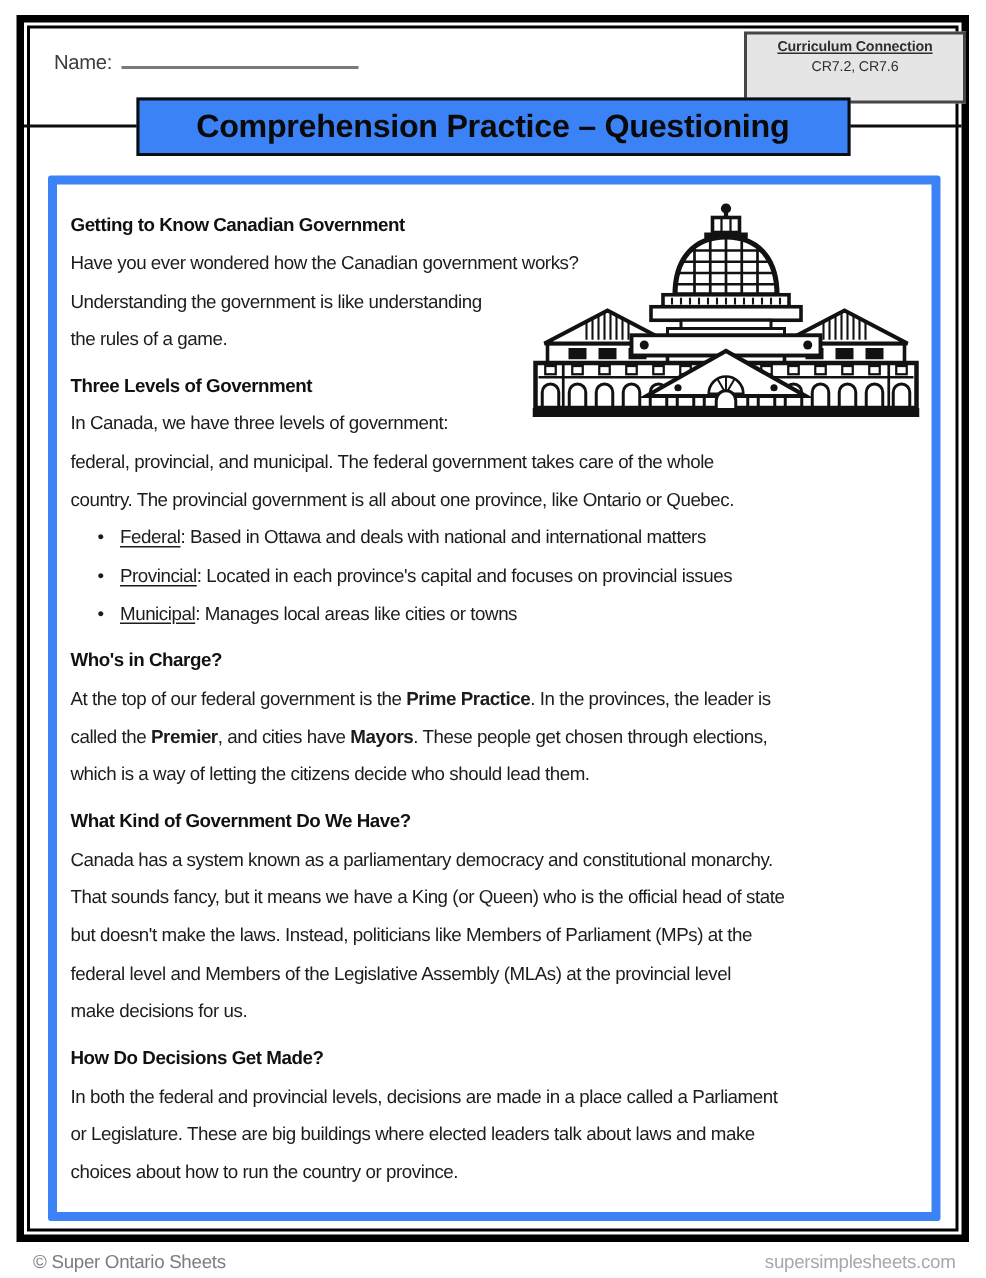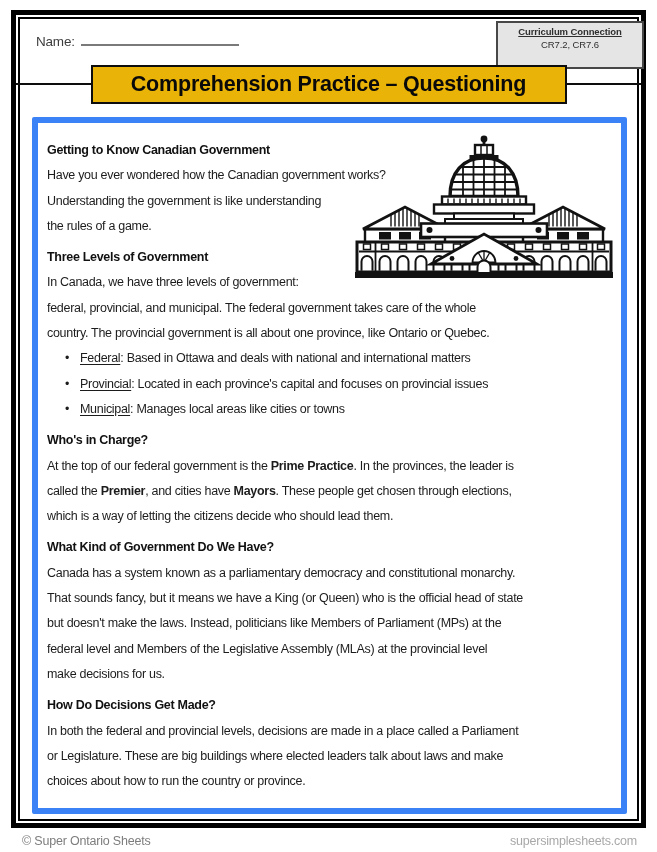--- a/index.html
+++ b/index.html
@@ -16,21 +16,21 @@
   .name-line{display:inline-block;width:158px;height:13px;border-bottom:2px solid #7a7a7a;margin-left:6px;}
   .page-number{position:absolute;left:0;right:0;top:32px;text-align:center;
     font-size:13.5px;color:#2e2e2e;}
   .curriculum-box{position:absolute;top:21px;right:13px;width:148px;height:48px;
     background:#e5e5e5;border:2px solid #474747;box-sizing:border-box;text-align:center;
     font-size:9.5px;color:#2f2f2f;padding-top:3px;letter-spacing:-0.1px;}
   .curriculum-title{font-weight:bold;text-decoration:underline;margin-bottom:2px;}
   
   .title-divider{position:absolute;left:16px;right:16px;top:83px;border-top:2px solid #0d0d0d;z-index:1;}
   .title-box{position:absolute;left:50%;transform:translateX(-50%);top:65px;width:476px;height:39px;
-    background:#eab308;border:2px solid #0d0d0d;box-sizing:border-box;z-index:2;
+    background:#3b82f6;border:2px solid #0d0d0d;box-sizing:border-box;z-index:2;
     display:flex;align-items:center;justify-content:center;
     font-weight:bold;font-size:21.5px;color:#0a0a0a;letter-spacing:-0.2px;white-space:nowrap;}
   
   .content-box{position:absolute;left:32px;top:117px;width:595px;height:697px;
     border:6px solid #3b82f6;border-radius:2px;box-sizing:border-box;
     padding:9px 8px 0 9px;font-size:12.5px;line-height:25.3px;
     letter-spacing:-0.3px;color:#1c1c1c;}
   .illustration{float:right;width:258px;height:144px;margin:2px 0 6px 6px;
     shape-outside:polygon(30% 0%,70% 0%,70% 48%,100% 48%,100% 100%,0% 100%,0% 48%,30% 48%);
     shape-margin:6px;}

